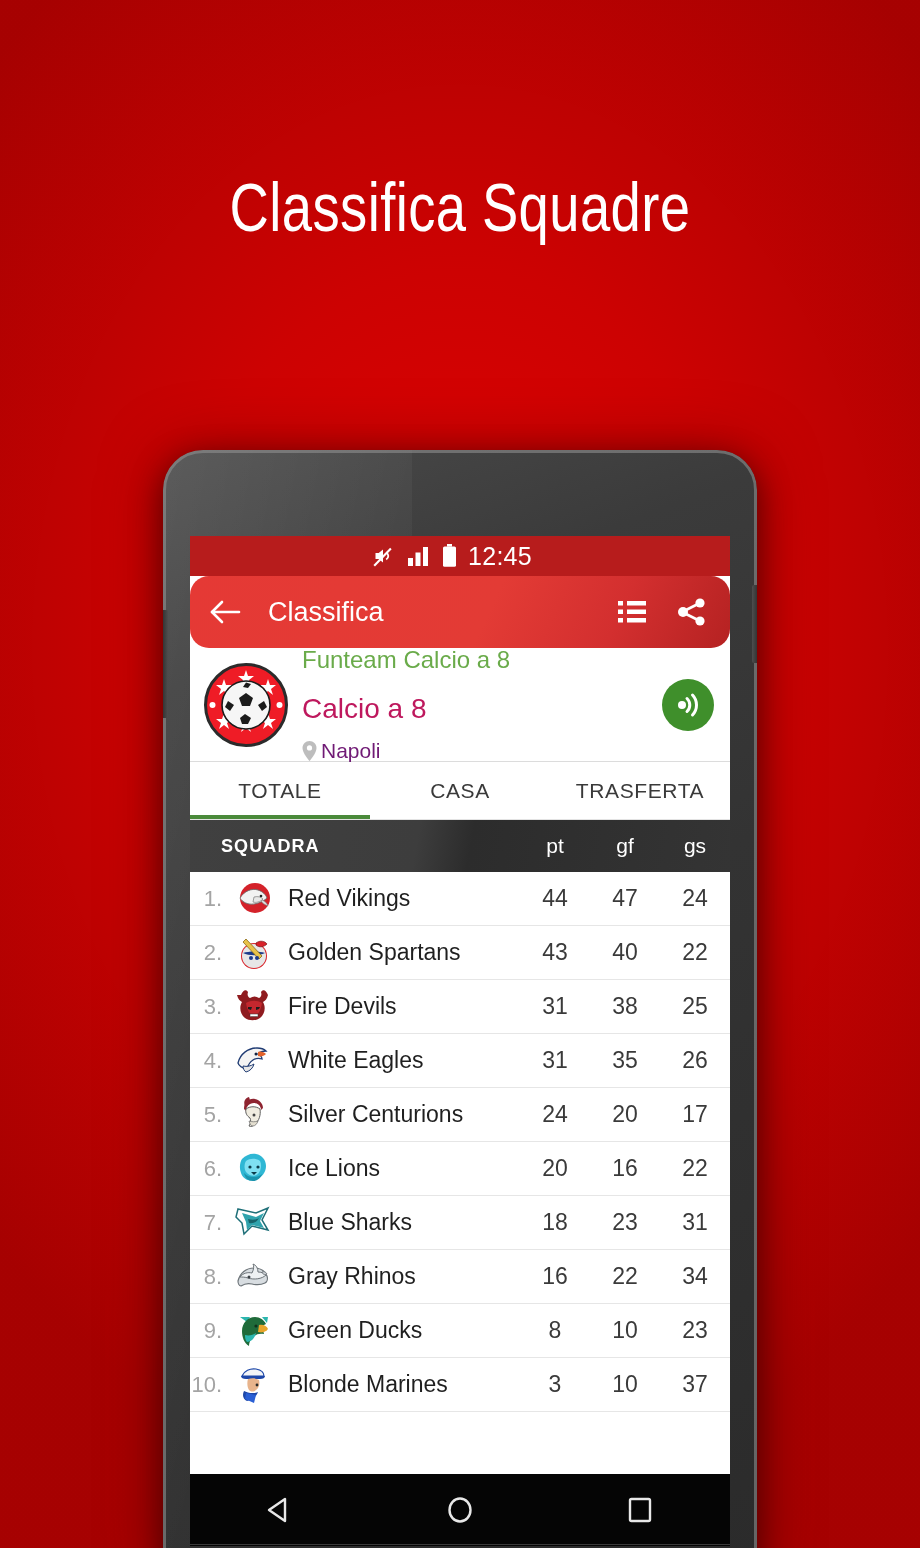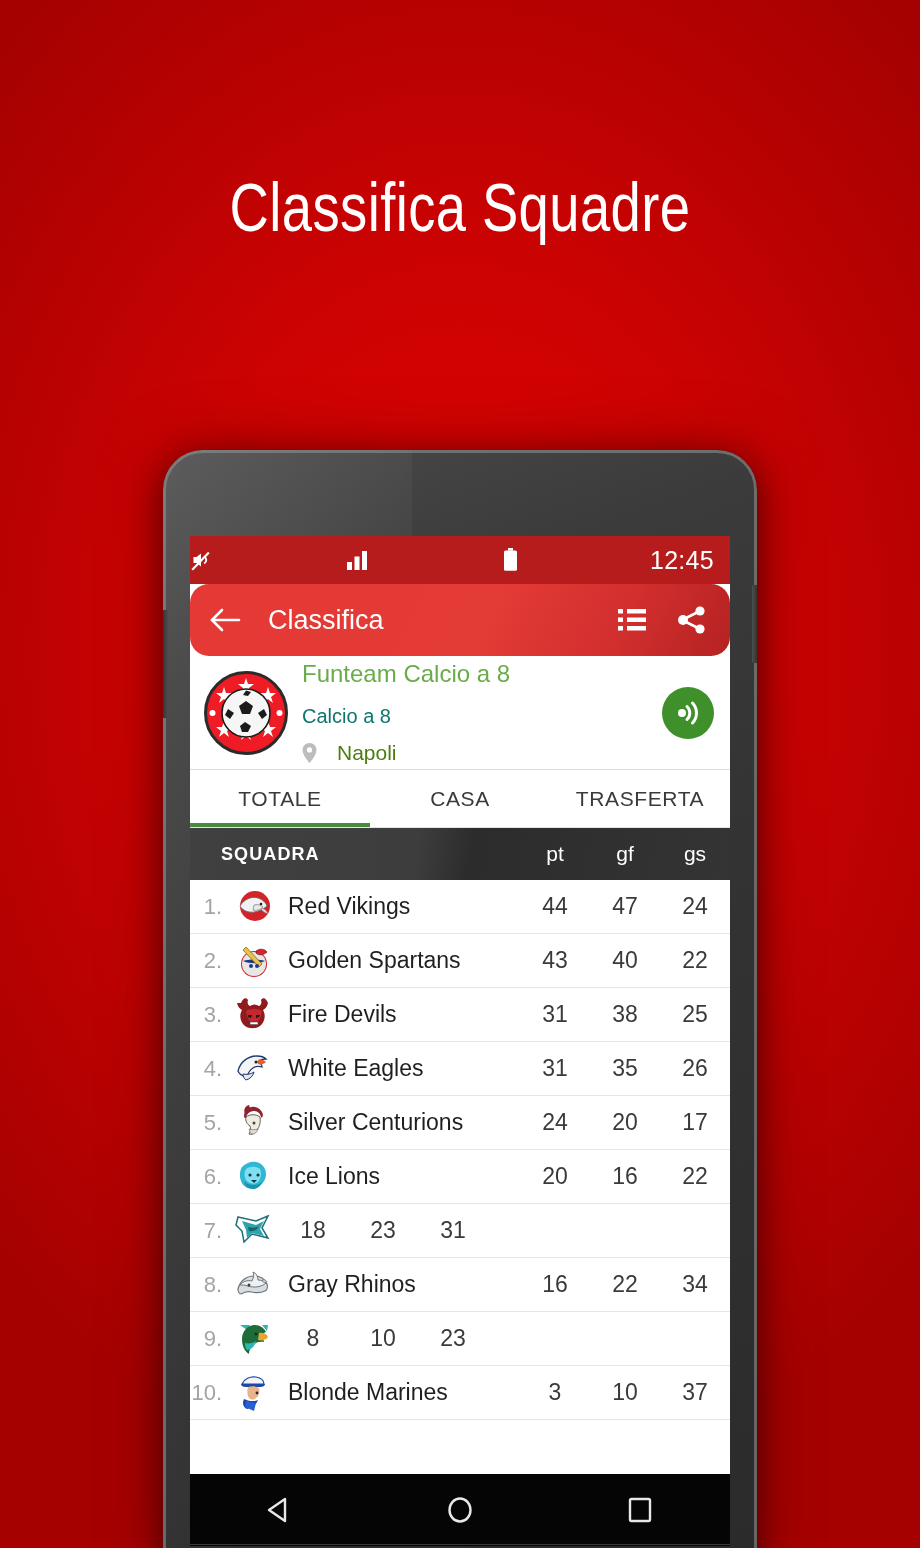--- a/index.html
+++ b/index.html
@@ -78,22 +78,22 @@
   
   .screen{
     position:absolute;
     left:27px; top:86px;
     width:540px; height:938px;
     background:#ffffff;
     overflow:hidden;
   }
 
   .statusbar{
-    height:48px; background:#b71c1c;
-    display:flex; align-items:center; justify-content:space-between;
+    height:40px; background:#b71c1c;
+    display:flex; align-items:center; justify-content:center;
     padding-right:16px; gap:11px;
     color:#fff;
   }
   .sb-icon{ display:flex; align-items:flex-end; }
   .sb-time{ font-size:25px; color:#fff; letter-spacing:.3px; }
 
   .appbar{
     height:72px;
     background:linear-gradient(115deg,#e53935 0%, #e33b35 55%, #d32f2f 78%, #b52222 100%);
     display:flex; align-items:center;
@@ -120,22 +120,22 @@
     background:#ef1c26;
     border:3px solid #2b2b2b;
     overflow:hidden;
   }
   .team-logo .ring-stars{
     position:absolute; inset:0;
     font-size:11px; color:#fff;
   }
   .team-info{ flex:1; margin-left:14px; }
   .team-name{ color:#6aab4a; font-size:24px; font-weight:400; line-height:1.16; }
-  .team-sub{ color:#0f766e; font-size:20px; line-height:1.35; margin-top:16px; }
-  .team-city{ color:#4d7c0f; font-size:21px; display:flex; align-items:center; gap:20px; margin-top:11px;}
+  .team-sub{ color:#be185d; font-size:28px; line-height:1.35; margin-top:16px; }
+  .team-city{ color:#701a75; font-size:21px; display:flex; align-items:center; gap:4px; margin-top:11px;}
   .broadcast-btn{
     width:52px; height:52px; border-radius:50%;
     background:#3f8f2b;
     display:flex; align-items:center; justify-content:center;
     flex:0 0 auto;
   }
 
   
   .tabs{
     height:58px; background:#fff;
@@ -420,20 +420,21 @@
         </div>
         <div class="row">
           <div class="rank">7.</div>
           <div class="crest">
             <svg width="44" height="42" viewBox="0 0 44 42">
               <path d="M6 8l18 4 12-5-6 12 6 10-16-4-8 8-2-11-6-6z" fill="#ffffff" stroke="#1e6f78" stroke-width="1.5"></path>
               <path d="M10 12l14 4 8-4-4 8 4 7-12-3-5 5-1-8z" fill="#2fa3ad"></path>
               <path d="M16 18c4 1 8 1 11-1-2 4-6 6-10 5z" fill="#17636b"></path>
             </svg>
           </div>
+          <div class="tname">Blue Sharks</div>
           <div class="tnum">18</div>
           <div class="tnum">23</div>
           <div class="tnum">31</div>
         </div>
         <div class="row">
           <div class="rank">8.</div>
           <div class="crest">
             <svg width="44" height="42" viewBox="0 0 44 42">
               <path d="M6 26c2-8 8-13 16-13 6 0 11 3 13 8 1 3 0 6-2 7-4 2-9 2-13 1-4-1-8 0-11 2-2 0-3-3-3-5z" fill="#d8dde1" stroke="#6d7479" stroke-width="1.2"></path>
               <path d="M8 22c3-4 8-5 12-4 2-4 2-7 1-9 3 1 5 4 5 8 3 0 6 1 8 3-4 4-12 5-18 3-3-1-6-1-8-1z" fill="#eef1f3" stroke="#6d7479" stroke-width="1"></path>
@@ -450,20 +451,21 @@
           <div class="rank">9.</div>
           <div class="crest">
             <svg width="44" height="42" viewBox="0 0 44 42">
               <path d="M8 8h10l-3 5zM30 8h6l-1 6z" fill="#2bb6ae"></path>
               <path d="M10 22c0-8 6-14 13-14 5 0 9 3 11 7-3 1-5 3-6 5 2 1 4 3 4 5-4-1-8 0-11 3-3 3-4 6-4 9-5-3-7-9-7-15z" fill="#1f6b3a"></path>
               <path d="M27 16c4-1 8 1 9 4-2 3-6 4-10 3z" fill="#e8a52a"></path>
               <circle cx="24" cy="17" r="1.6" fill="#10321d"></circle>
               <path d="M13 26c4 1 8 0 11-2-1 5-5 9-9 9-2-2-2-5-2-7z" fill="#2bb6ae"></path>
             </svg>
           </div>
+          <div class="tname">Green Ducks</div>
           <div class="tnum">8</div>
           <div class="tnum">10</div>
           <div class="tnum">23</div>
         </div>
         <div class="row">
           <div class="rank">10.</div>
           <div class="crest">
             <svg width="44" height="42" viewBox="0 0 44 42">
               <path d="M10 13c2-5 8-8 14-7 5 1 8 4 8 7H10z" fill="#f2f4f7" stroke="#1d47a8" stroke-width="1.2"></path>
               <path d="M9 13h24c0 2-2 3-5 3H14c-3 0-5-1-5-3z" fill="#1d47a8"></path>

